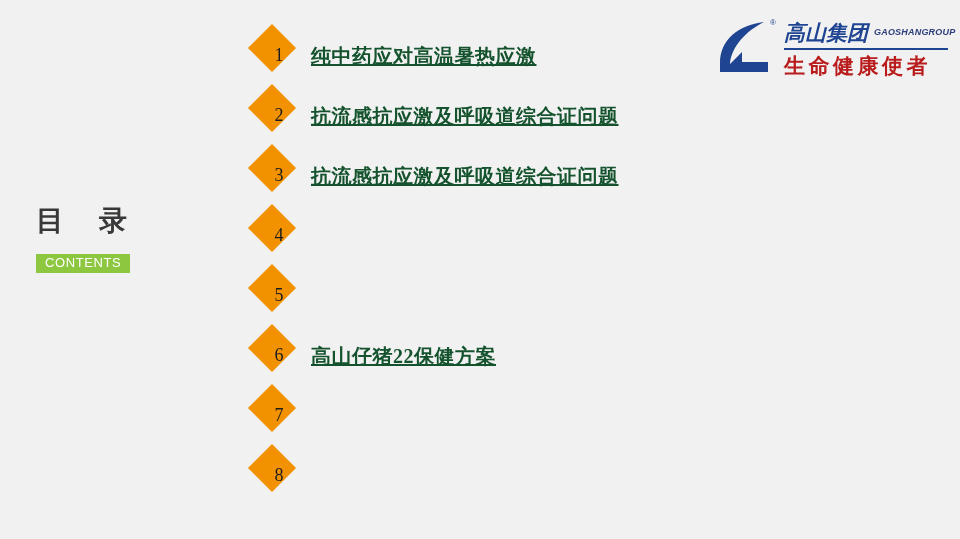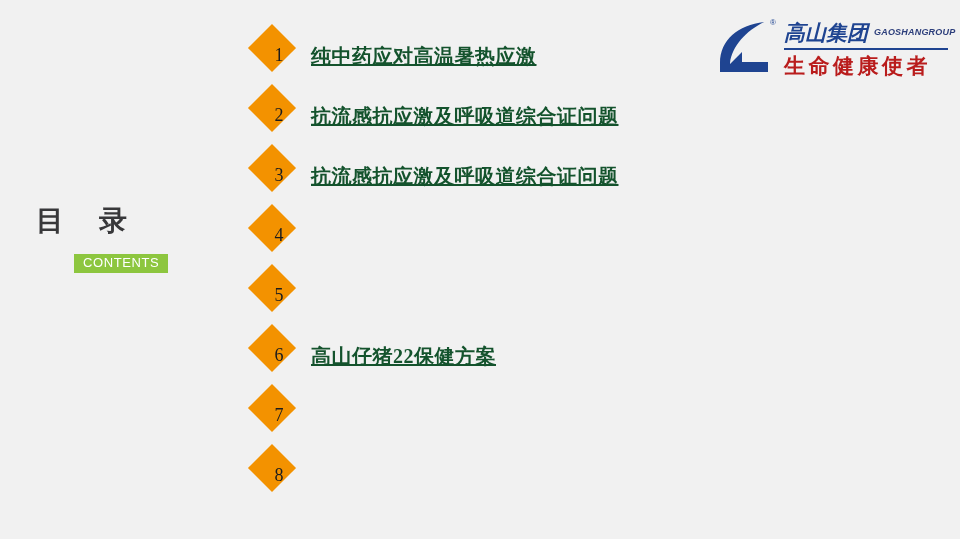--- a/index.html
+++ b/index.html
@@ -36,21 +36,20 @@
   .contents-badge {
     margin-top:19px;
     display:inline-block;
     background:#8DC63F;
     color:#FFFFFF;
     font-size:13px;
     letter-spacing:0.6px;
     padding:2px 9px 3px 9px;
     line-height:14px;
     font-family:"Liberation Sans", sans-serif;
-    margin-left:38px;
   }
 
   
   .toc-list {
     position:absolute;
     left:255px;
     top:26px;
     width:700px;
   }
   .toc-item {

